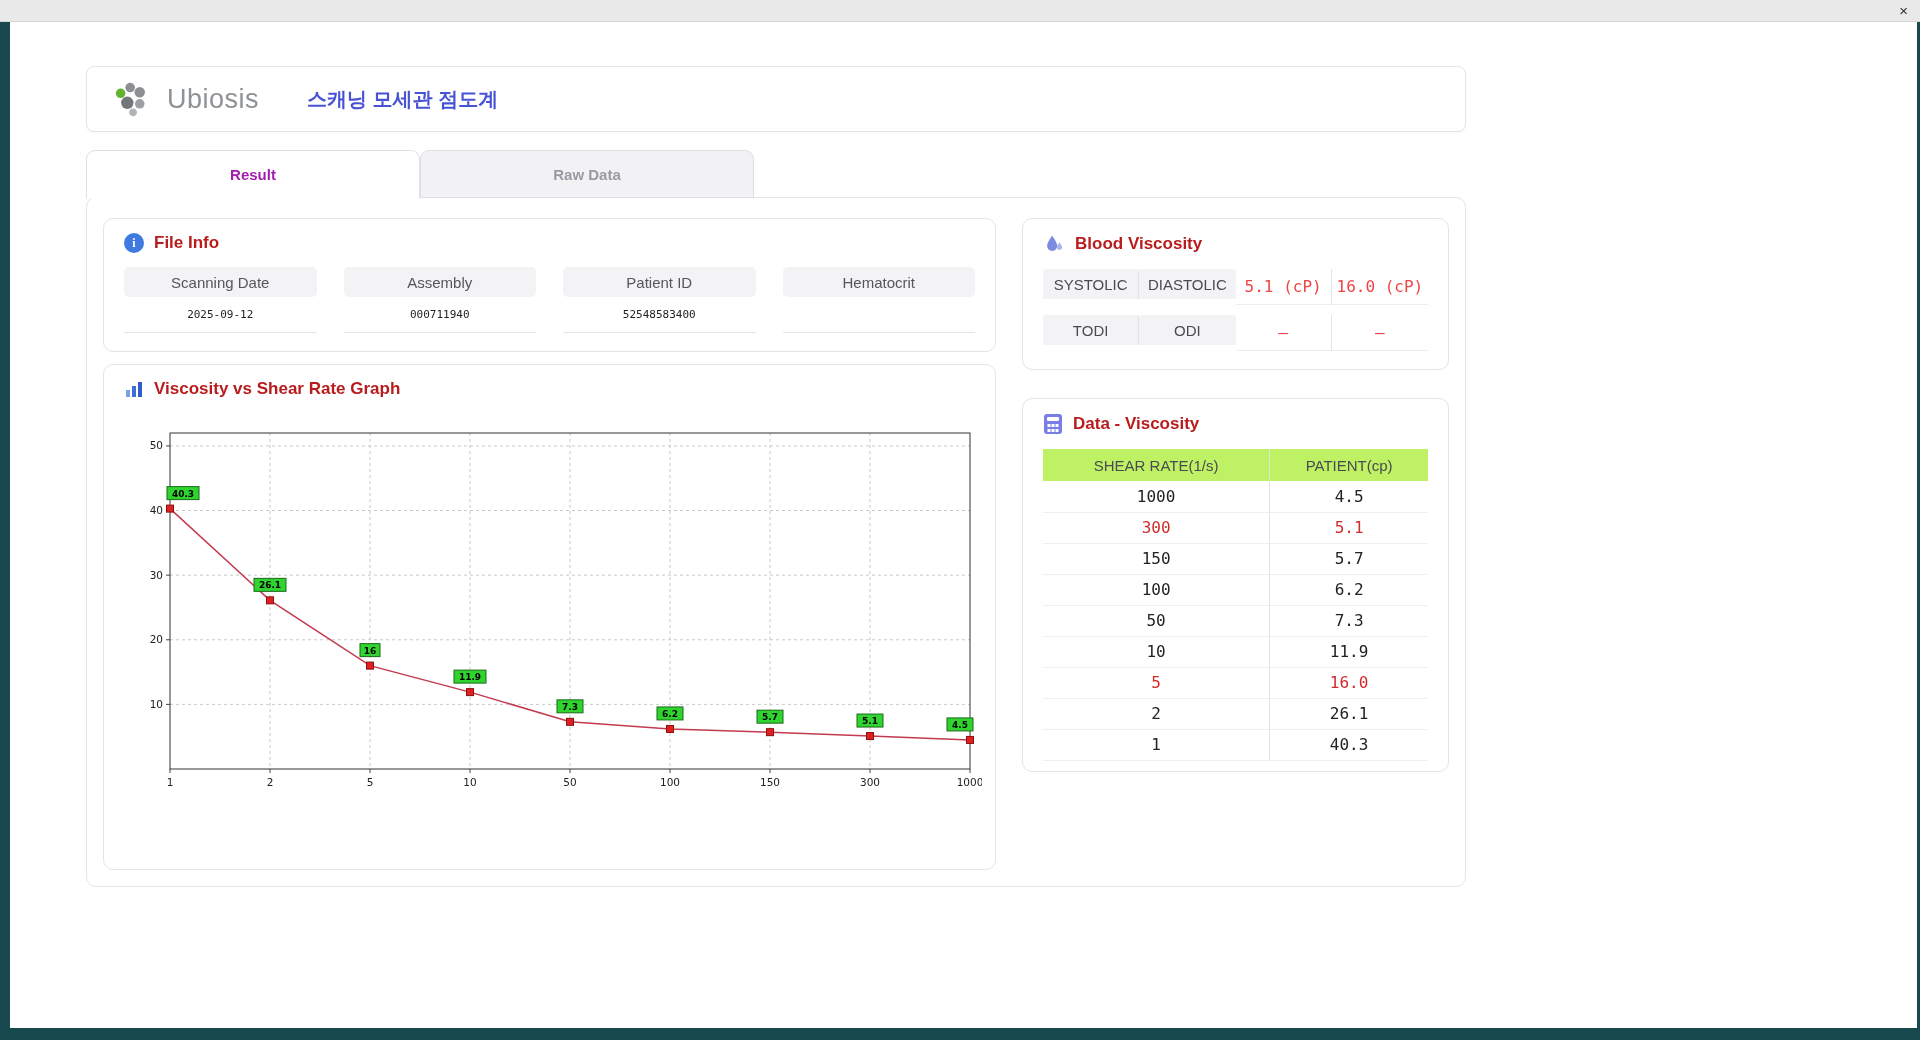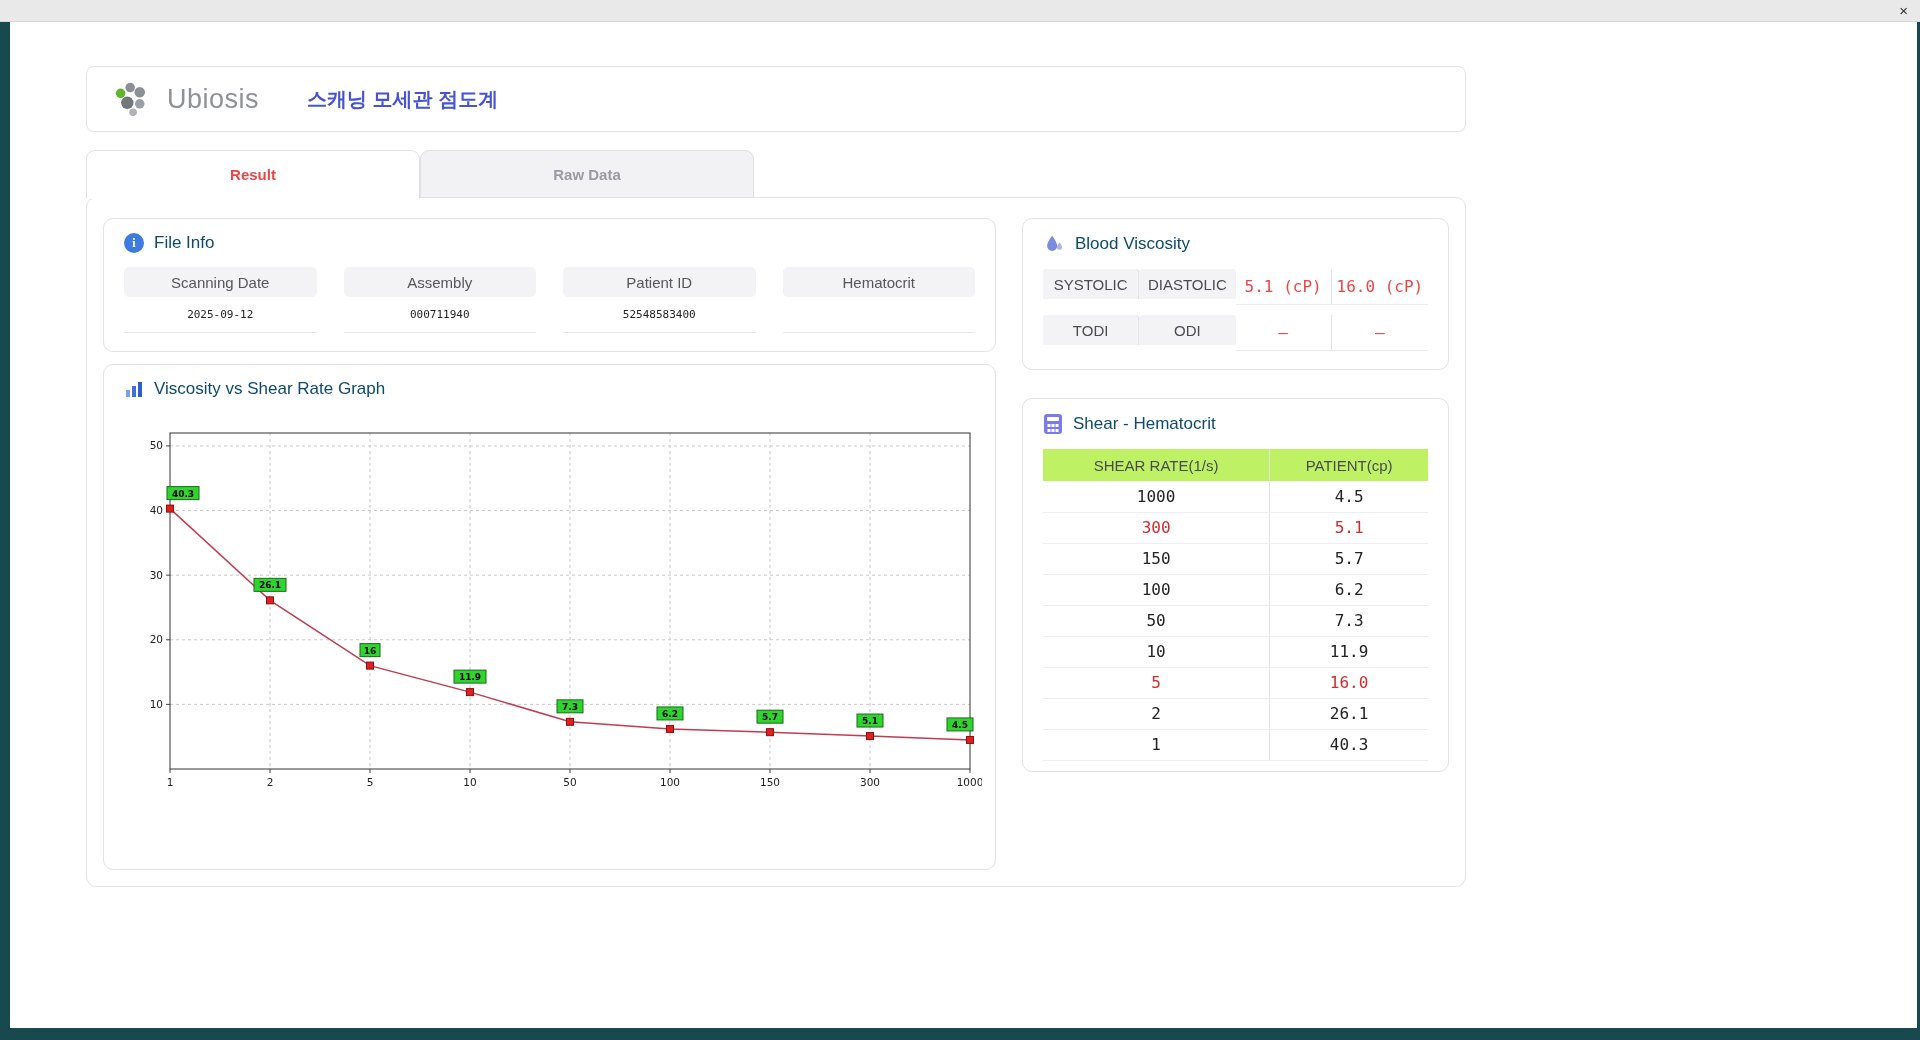--- a/index.html
+++ b/index.html
@@ -15,29 +15,29 @@
   .card{background:#fff;border:1px solid #e4e4e8;border-radius:10px}
 
   .header-card{width:1380px;height:66px;display:flex;align-items:center;padding:0 26px;gap:48px;border-radius:8px;box-shadow:0 1px 2px rgba(0,0,0,.03)}
   .logo{display:flex;align-items:center;gap:12px}
   .logo-text{font-size:27px;color:#8e9296;letter-spacing:.5px}
   .app-title{font-size:20px;font-weight:bold;color:#4753d4}
 
   .tabs{display:flex;margin-top:18px;position:relative;z-index:2}
   .tab{width:334px;height:48px;display:flex;align-items:center;justify-content:center;font-size:15px;font-weight:bold;
        border:1px solid #e0e0e4;border-radius:9px 9px 0 0;background:#f2f2f5;color:#9a9aa2;cursor:pointer}
-  .tab.active{background:#fff;color:#ef4444;border-bottom-color:#fff;margin-bottom:-1px;height:49px}
+  .tab.active{background:#fff;color:#a21caf;border-bottom-color:#fff;margin-bottom:-1px;height:49px}
 
   .main-card{width:1380px;margin-top:-1px;padding:20px 16px 16px;display:flex;gap:26px;position:relative;z-index:1}
   .left-col{width:893px;flex:none}
   .right-col{flex:1}
 
   .section-card{padding:14px 20px 18px}
   .section-title-row{display:flex;align-items:center;gap:10px;margin-bottom:14px}
-  .section-title{font-size:17px;font-weight:normal;color:#0c4a6e}
+  .section-title{font-size:17px;font-weight:bold;color:#b91c1c}
 
   .info-icon{width:20px;height:20px;border-radius:50%;background:#3f7ae0;color:#fff;font-size:12px;font-weight:bold;
              display:flex;align-items:center;justify-content:center;font-family:"Liberation Serif",serif}
 
   .fields{display:flex;gap:27px}
   .field{width:200px}
   .field-label{height:30px;background:#f3f3f6;border-radius:5px;display:flex;align-items:center;justify-content:center;
                font-size:15px;color:#55555c}
   .field-value{height:36px;display:flex;align-items:center;justify-content:center;font-size:11px;color:#222;
                border-bottom:1px solid #e6e6ea;font-family:"DejaVu Sans Mono",monospace}
@@ -233,21 +233,21 @@
             <svg width="20" height="22" viewBox="0 0 20 22">
               <rect x="1" y="1" width="18" height="20" rx="3" fill="#7a7de6"></rect>
               <rect x="4" y="4" width="12" height="4" rx="1" fill="#fff"></rect>
               <rect x="4.5" y="11" width="3" height="3" fill="#fff"></rect>
               <rect x="8.5" y="11" width="3" height="3" fill="#fff"></rect>
               <rect x="12.5" y="11" width="3" height="3" fill="#fff"></rect>
               <rect x="4.5" y="16" width="3" height="3" fill="#fff"></rect>
               <rect x="8.5" y="16" width="3" height="3" fill="#fff"></rect>
               <rect x="12.5" y="16" width="3" height="3" fill="#fff"></rect>
             </svg>
-            <span class="section-title">Shear - Hematocrit</span>
+            <span class="section-title">Data - Viscosity</span>
           </div>
           <table>
             <thead>
               <tr>
                 <th>SHEAR RATE(1/s)</th>
                 <th>PATIENT(cp)</th>
               </tr>
             </thead>
             <tbody>
                 <tr>

